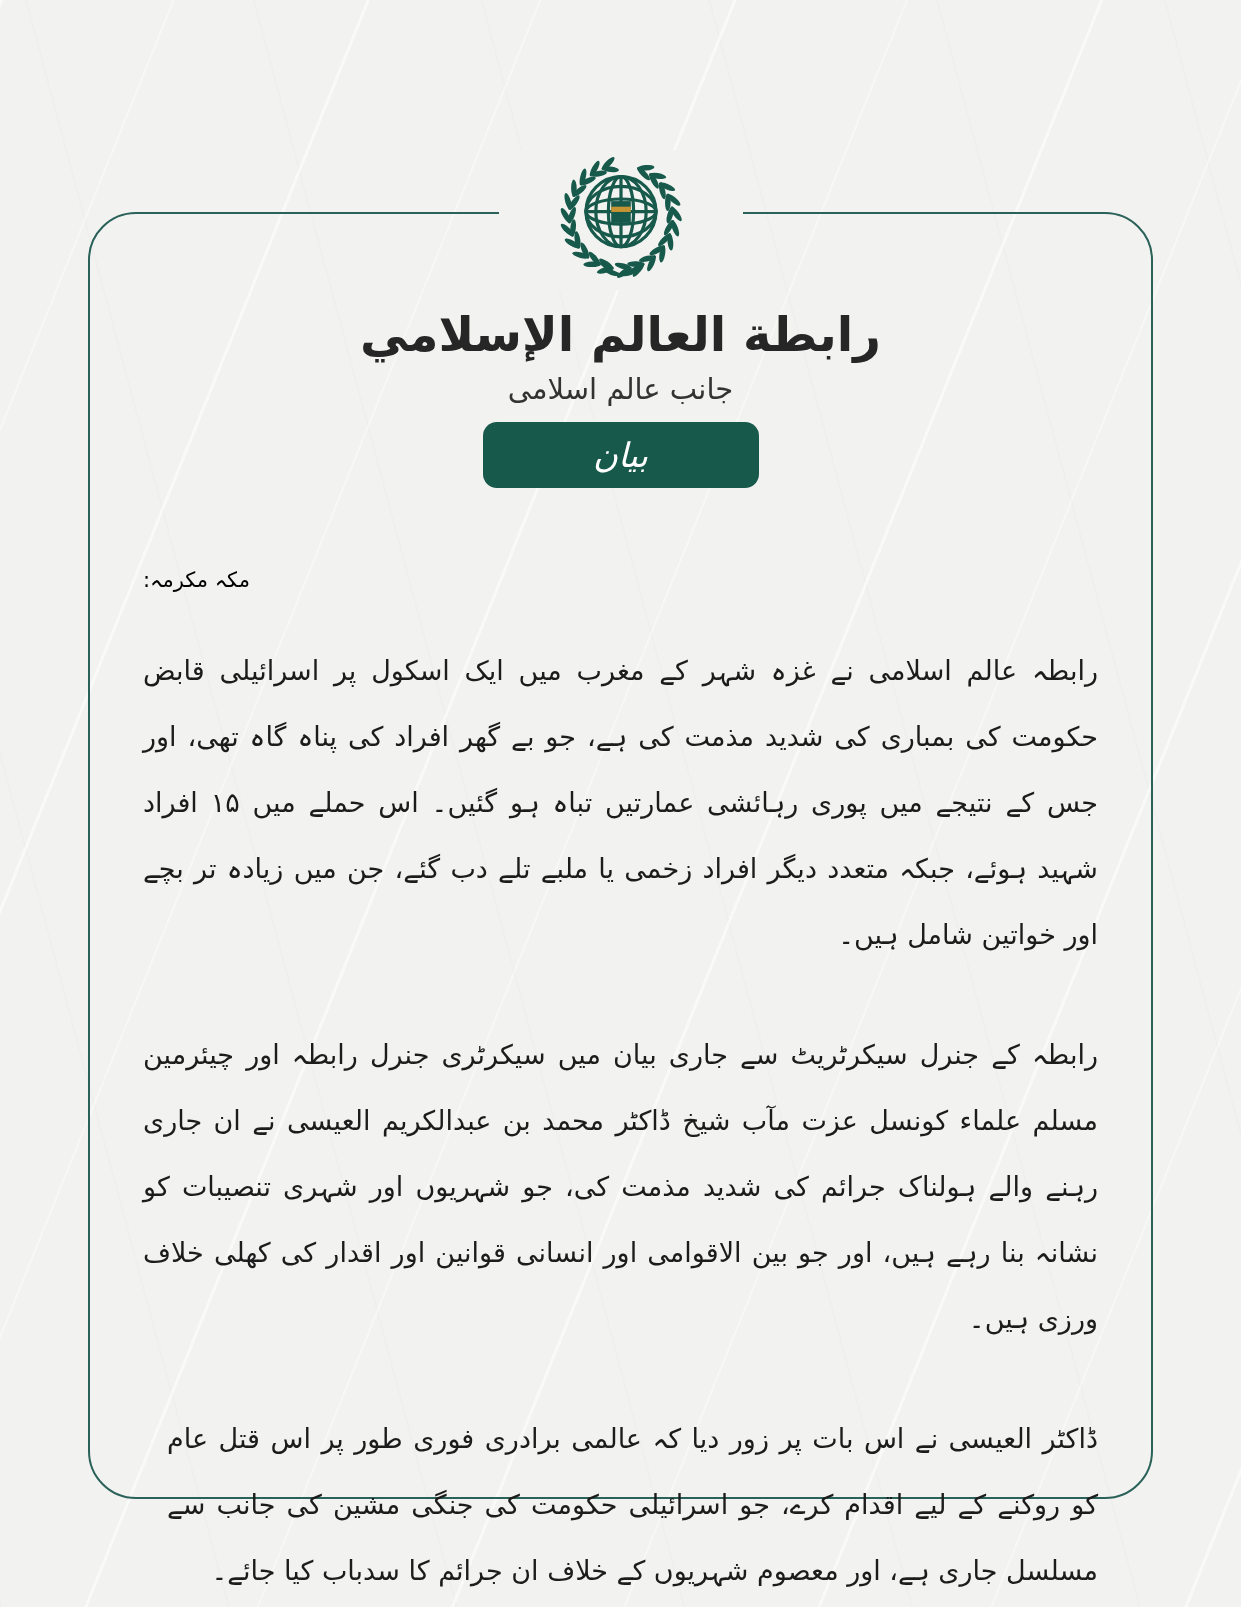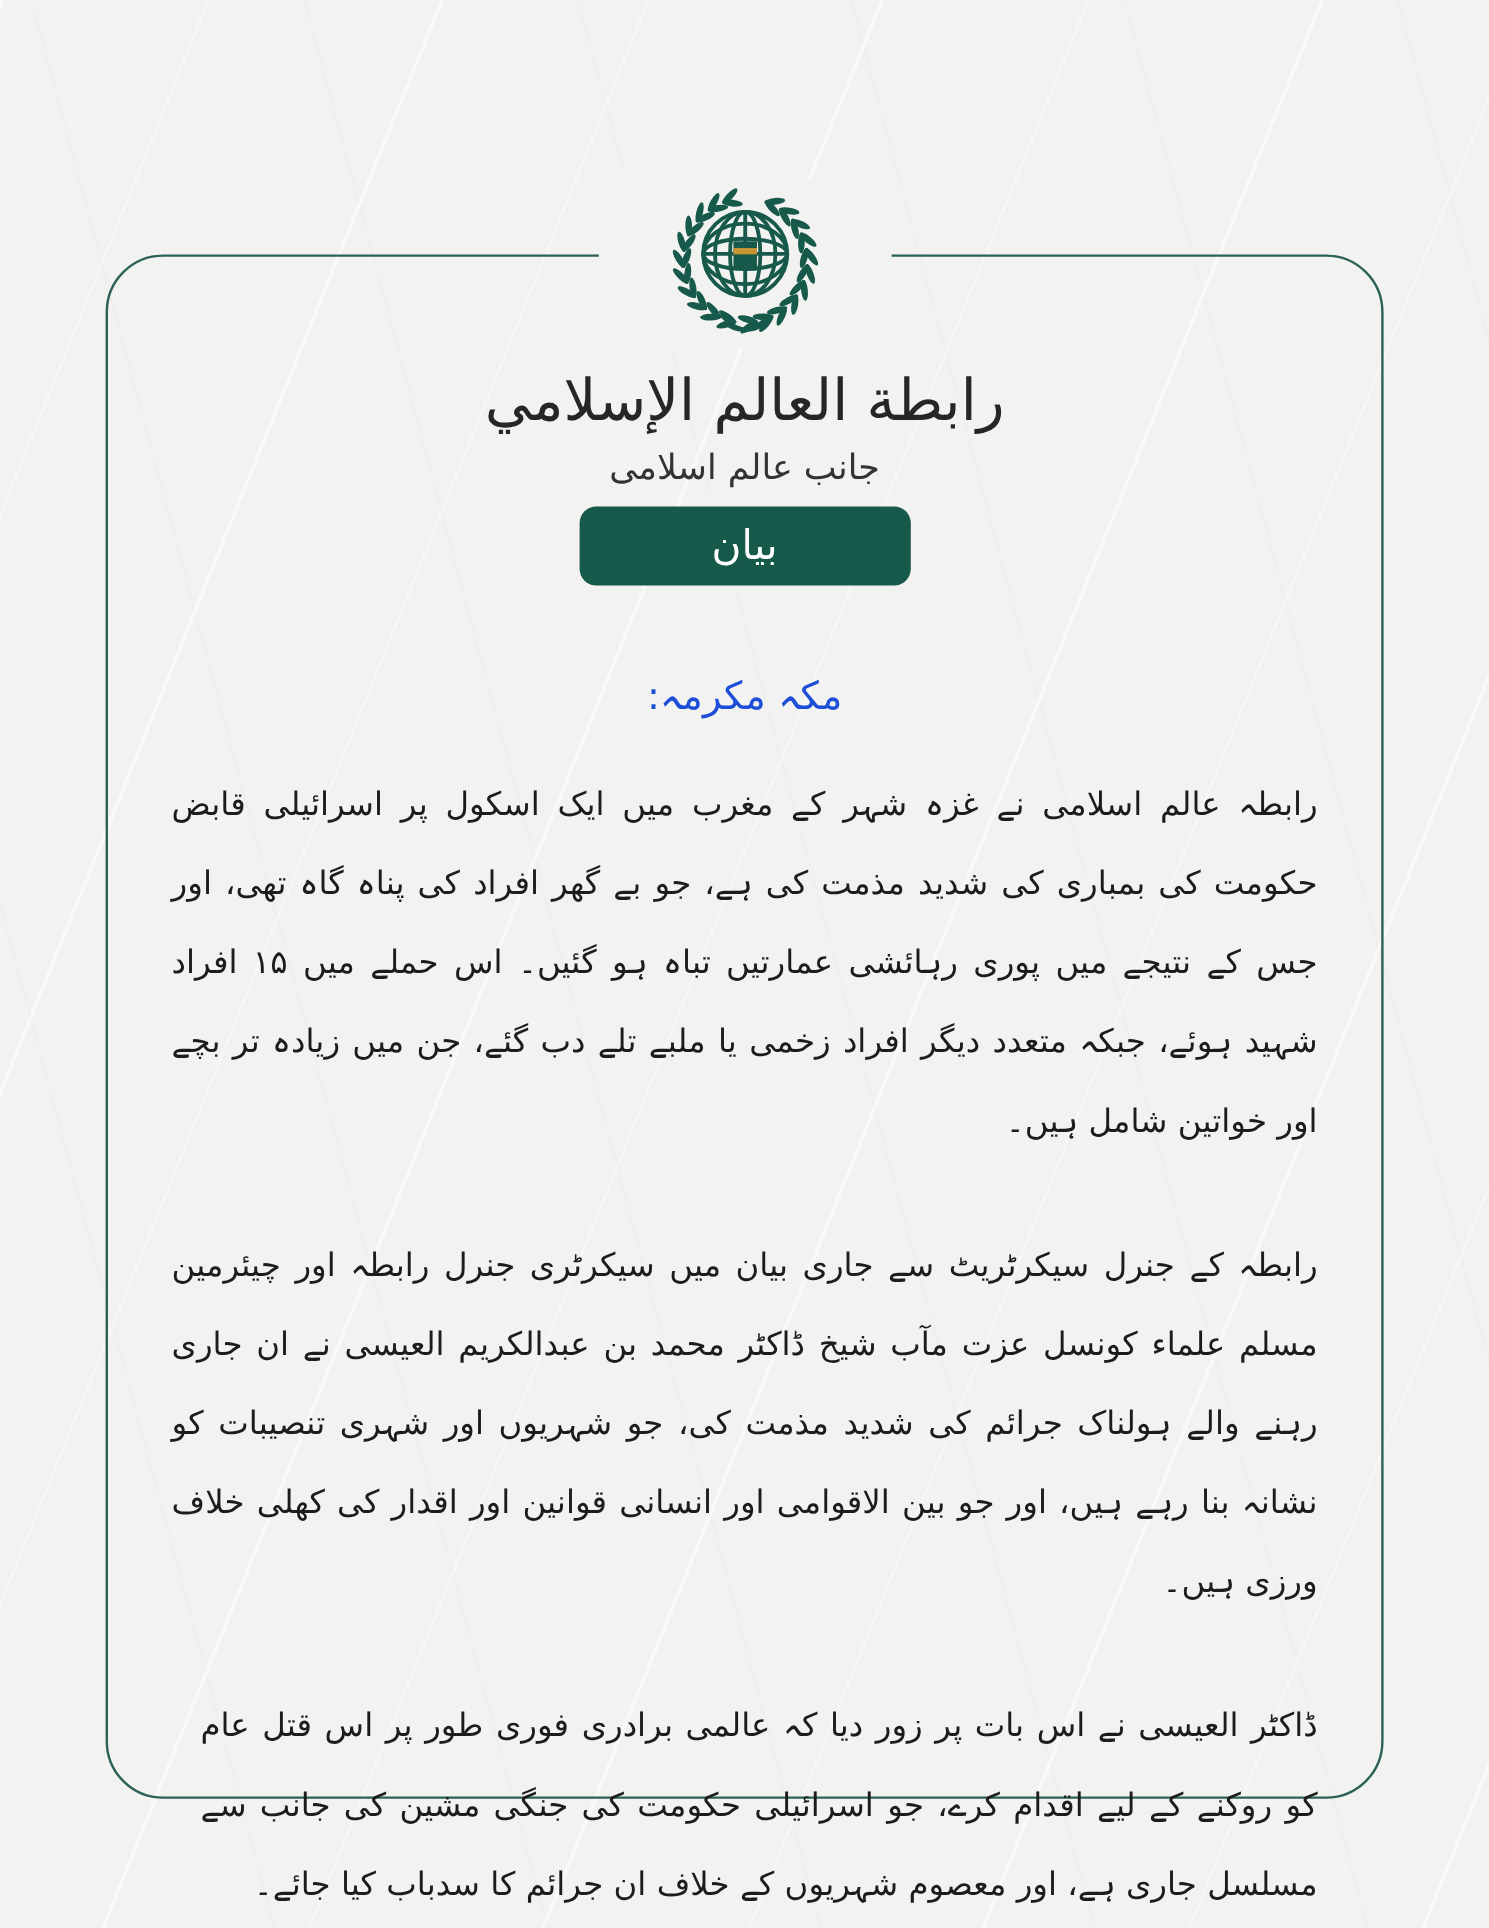--- a/index.html
+++ b/index.html
@@ -49,21 +49,21 @@
     transform:translateX(-50%);
     background:var(--bg);
     padding:0 52px;
     z-index:2;
   }
   .calligraphy{
     position:absolute;
     left:0;width:100%;
     top:306px;
     font-size:48px;
-    font-weight:normal;
+    font-weight:bold;
     color:#262626;
     letter-spacing:0;
     z-index:2;
   }
   .subtitle{
     position:absolute;
     left:0;width:100%;
     top:372px;
     font-size:29px;
     color:#333;
@@ -71,39 +71,40 @@
   }
   .banner{
     position:absolute;
     left:50%;top:422px;
     transform:translateX(-50%);
     width:276px;height:66px;
     background:var(--green);
     border-radius:14px;
     display:flex;align-items:center;justify-content:center;
     z-index:2;
+    font-style:italic;
   }
   .banner span{
     color:var(--banner-text);
     font-size:34px;
   }
   .content{
     position:absolute;
     left:143px;top:548px;
     width:955px;
     direction:rtl;
     color:var(--text);
     z-index:2;
   }
   .location{
-    font-size:32px;
+    font-size:21px;
     line-height:64px;
-    text-align:center;
+    text-align:left;
     margin-bottom:26px;
-    color:#1d4ed8;
+    color:#000000;
   }
   .para{
     font-size:27px;
     line-height:66px;
     text-align:justify;
     margin-bottom:54px;
   }
   .para:last-child{margin-bottom:0;margin-left:24px;}
   svg{display:block;}
 </style>

